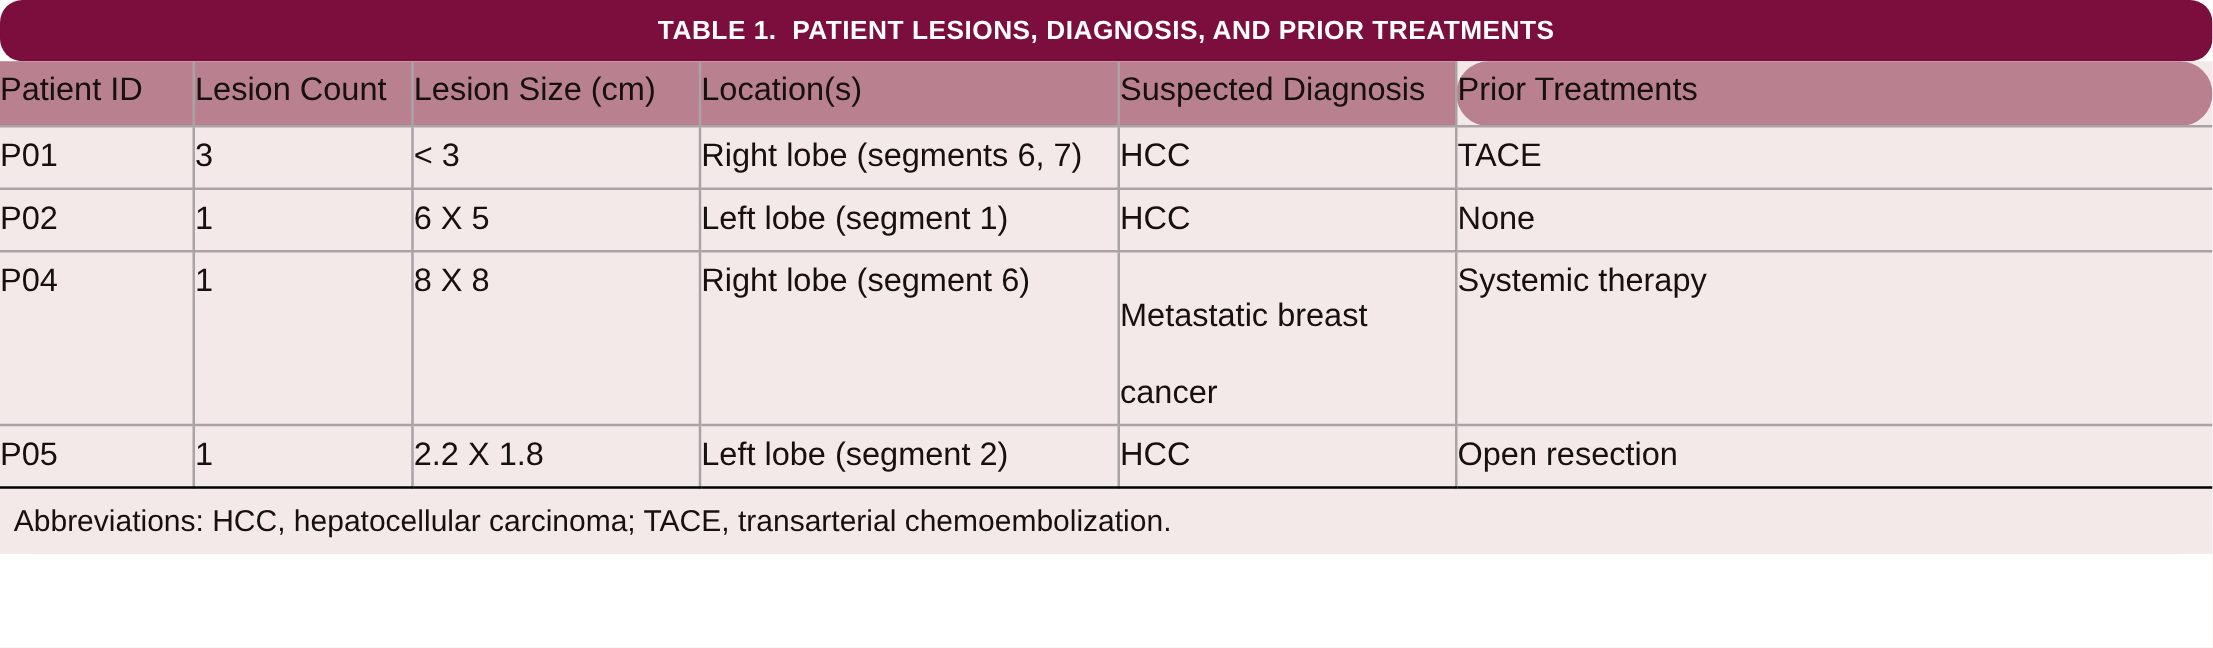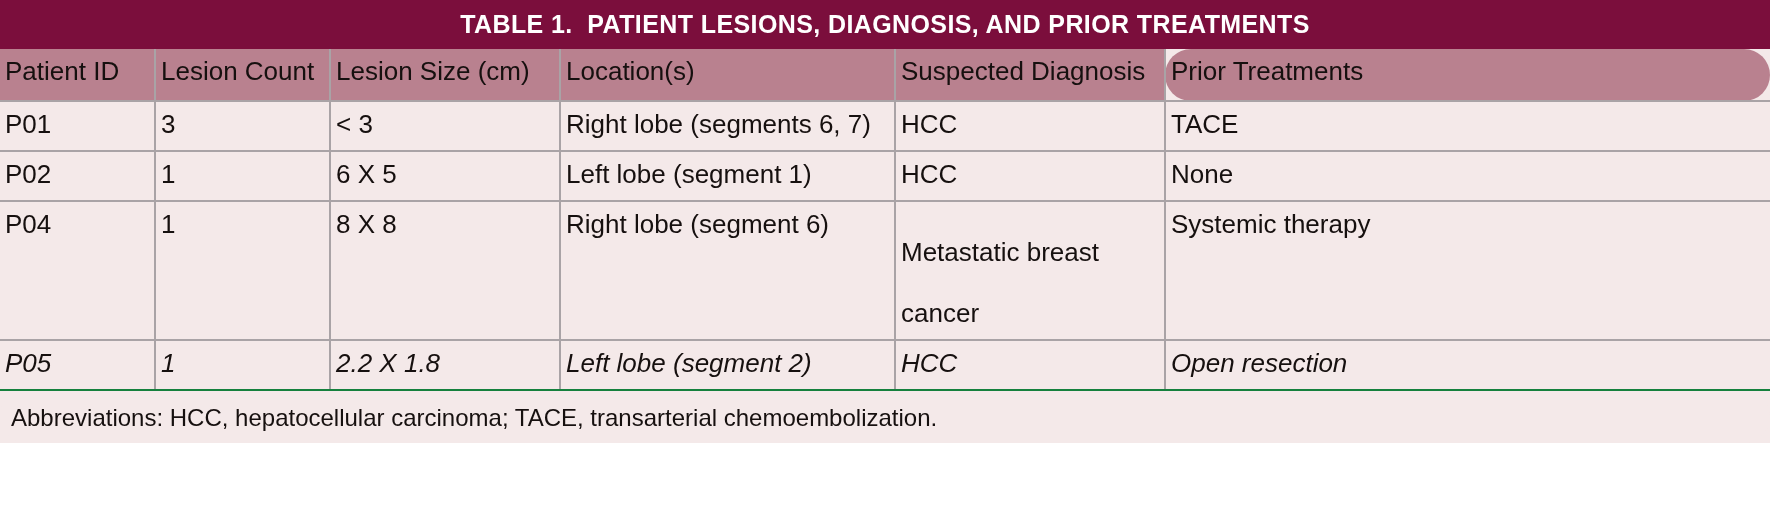--- a/index.html
+++ b/index.html
@@ -20,28 +20,29 @@
     height: 518px;
     background: #ffffff;
     display: flex;
     flex-direction: column;
   }
 
   
   .table-title {
     background: #7B0E3C;
     color: #ffffff;
-    font-size: 25px;
+    font-size: 21px;
     font-weight: bold;
     letter-spacing: 0.4px;
     text-align: center;
     height: 49px;
     line-height: 49px;
     white-space: pre;
     overflow: hidden;
+    border-radius: 18px;
   }
 
   
   table.data {
     width: 1770px;
     border-collapse: collapse;
     table-layout: fixed;
     background: #F4E9E9;
   }
 
@@ -49,21 +50,21 @@
   table.data col.c1 { width: 175px; }
   table.data col.c2 { width: 230px; }
   table.data col.c3 { width: 335px; }
   table.data col.c4 { width: 270px; }
   table.data col.c5 { width: 605px; }
 
   table.data th,
   table.data td {
     border-right: 2px solid #A9A3A6;
     border-bottom: 2px solid #A9A3A6;
-    padding: 6px 11px 8px 5px;
+    padding: 6px 11px 8px 0;
     text-align: left;
     vertical-align: top;
     font-size: 26px;
     line-height: 1.28;
     color: #16100F;
     font-weight: normal;
   }
   table.data th:last-child,
   table.data td:last-child {
     border-right: none;
@@ -76,21 +77,21 @@
     font-weight: bold;
     height: 52px;
     vertical-align: middle;
     padding-top: 4px;
     padding-bottom: 4px;
     border-bottom: 2px solid #A9A3A6;
   }
 
   tbody tr.row-std td { height: 50px; }
   tbody tr.row-tall td { height: 91px; }
-  tbody tr.row-last td { border-bottom: 2px solid #15803d; font-style: italic; }
+  tbody tr.row-last td { border-bottom: 2px solid #000000; }
 
   tfoot td.footnote {
     border-right: none;
     border-bottom: none;
     background: #F4E9E9;
     font-size: 24px;
     line-height: 1.3;
     padding: 11px 11px 10px 11px;
     color: #16100F;
     height: 41px;

